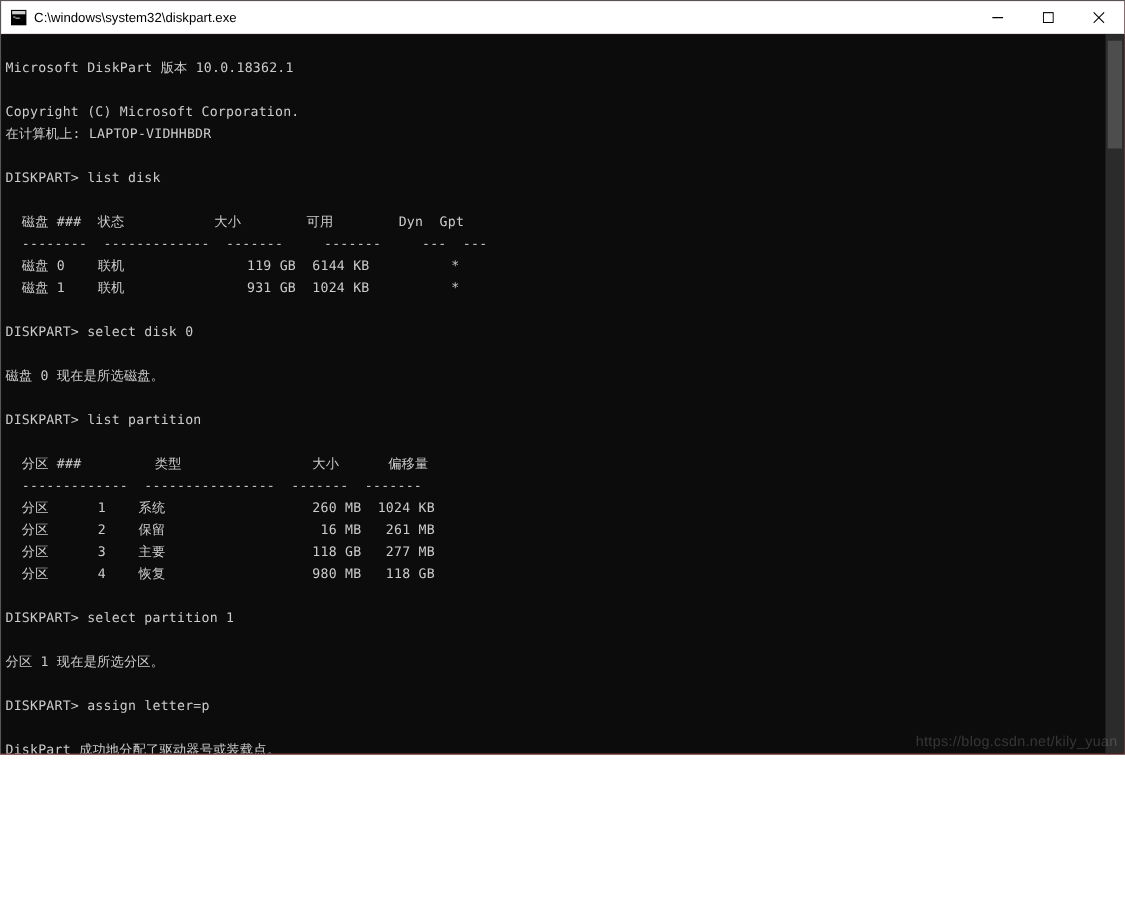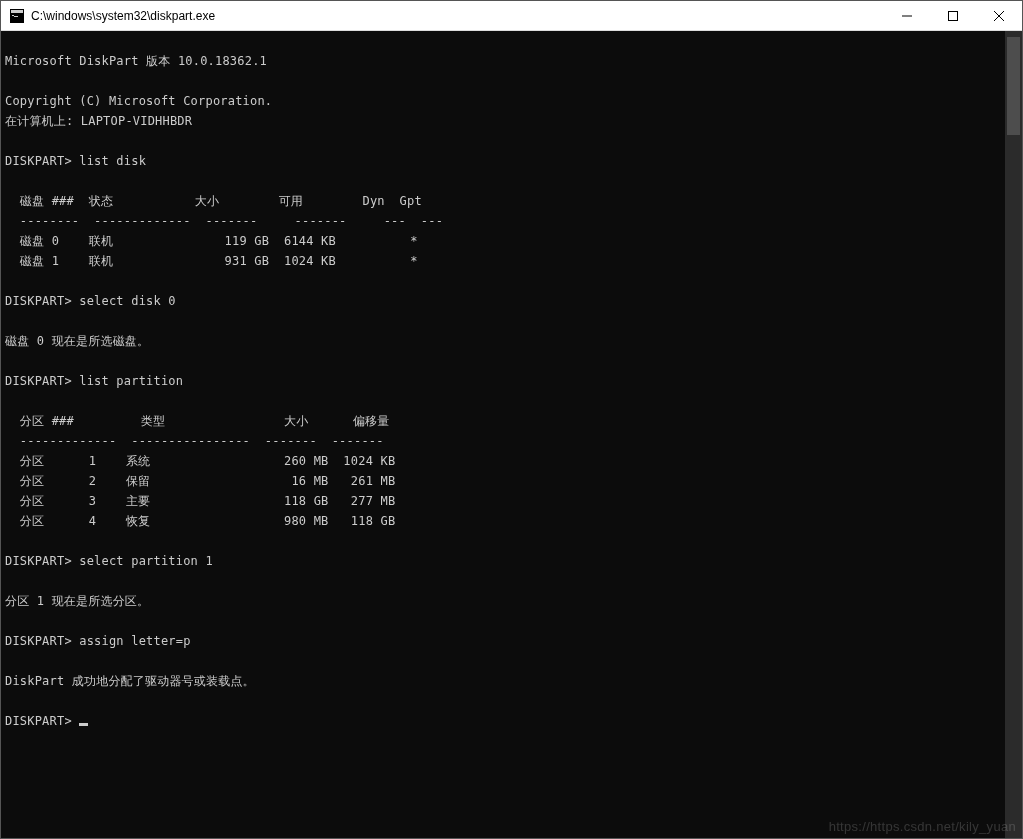--- a/index.html
+++ b/index.html
@@ -7,21 +7,21 @@
     margin: 0;
     padding: 0;
     font-family: "Segoe UI", Tahoma, sans-serif;
     background: #fff;
     width: 1023px;
     height: 839px;
     overflow: hidden;
   }
   .window {
     width: 1023px;
-    height: 839px;
+    height: 686px;
     border: 1px solid #555;
     display: flex;
     flex-direction: column;
     background: #b91c1c;
   }
   .titlebar {
     height: 30px;
     background: #fff;
     display: flex;
     align-items: center;
@@ -173,16 +173,16 @@
 分区 1 现在是所选分区。
 
 DISKPART&gt; assign letter=p
 
 DiskPart 成功地分配了驱动器号或装载点。
 
 DISKPART&gt; <span class="cursor"></span></div>
     <div class="scrollbar">
       <div class="thumb" id="scroll-thumb" style="top: 6px; height: 98px;"></div>
     </div>
-    <div class="watermark">https://https.csdn.net/kily_yuan</div>
+    <div class="watermark">https://blog.csdn.net/kily_yuan</div>
   </div>
 
 </div>
 
 </body></html>

